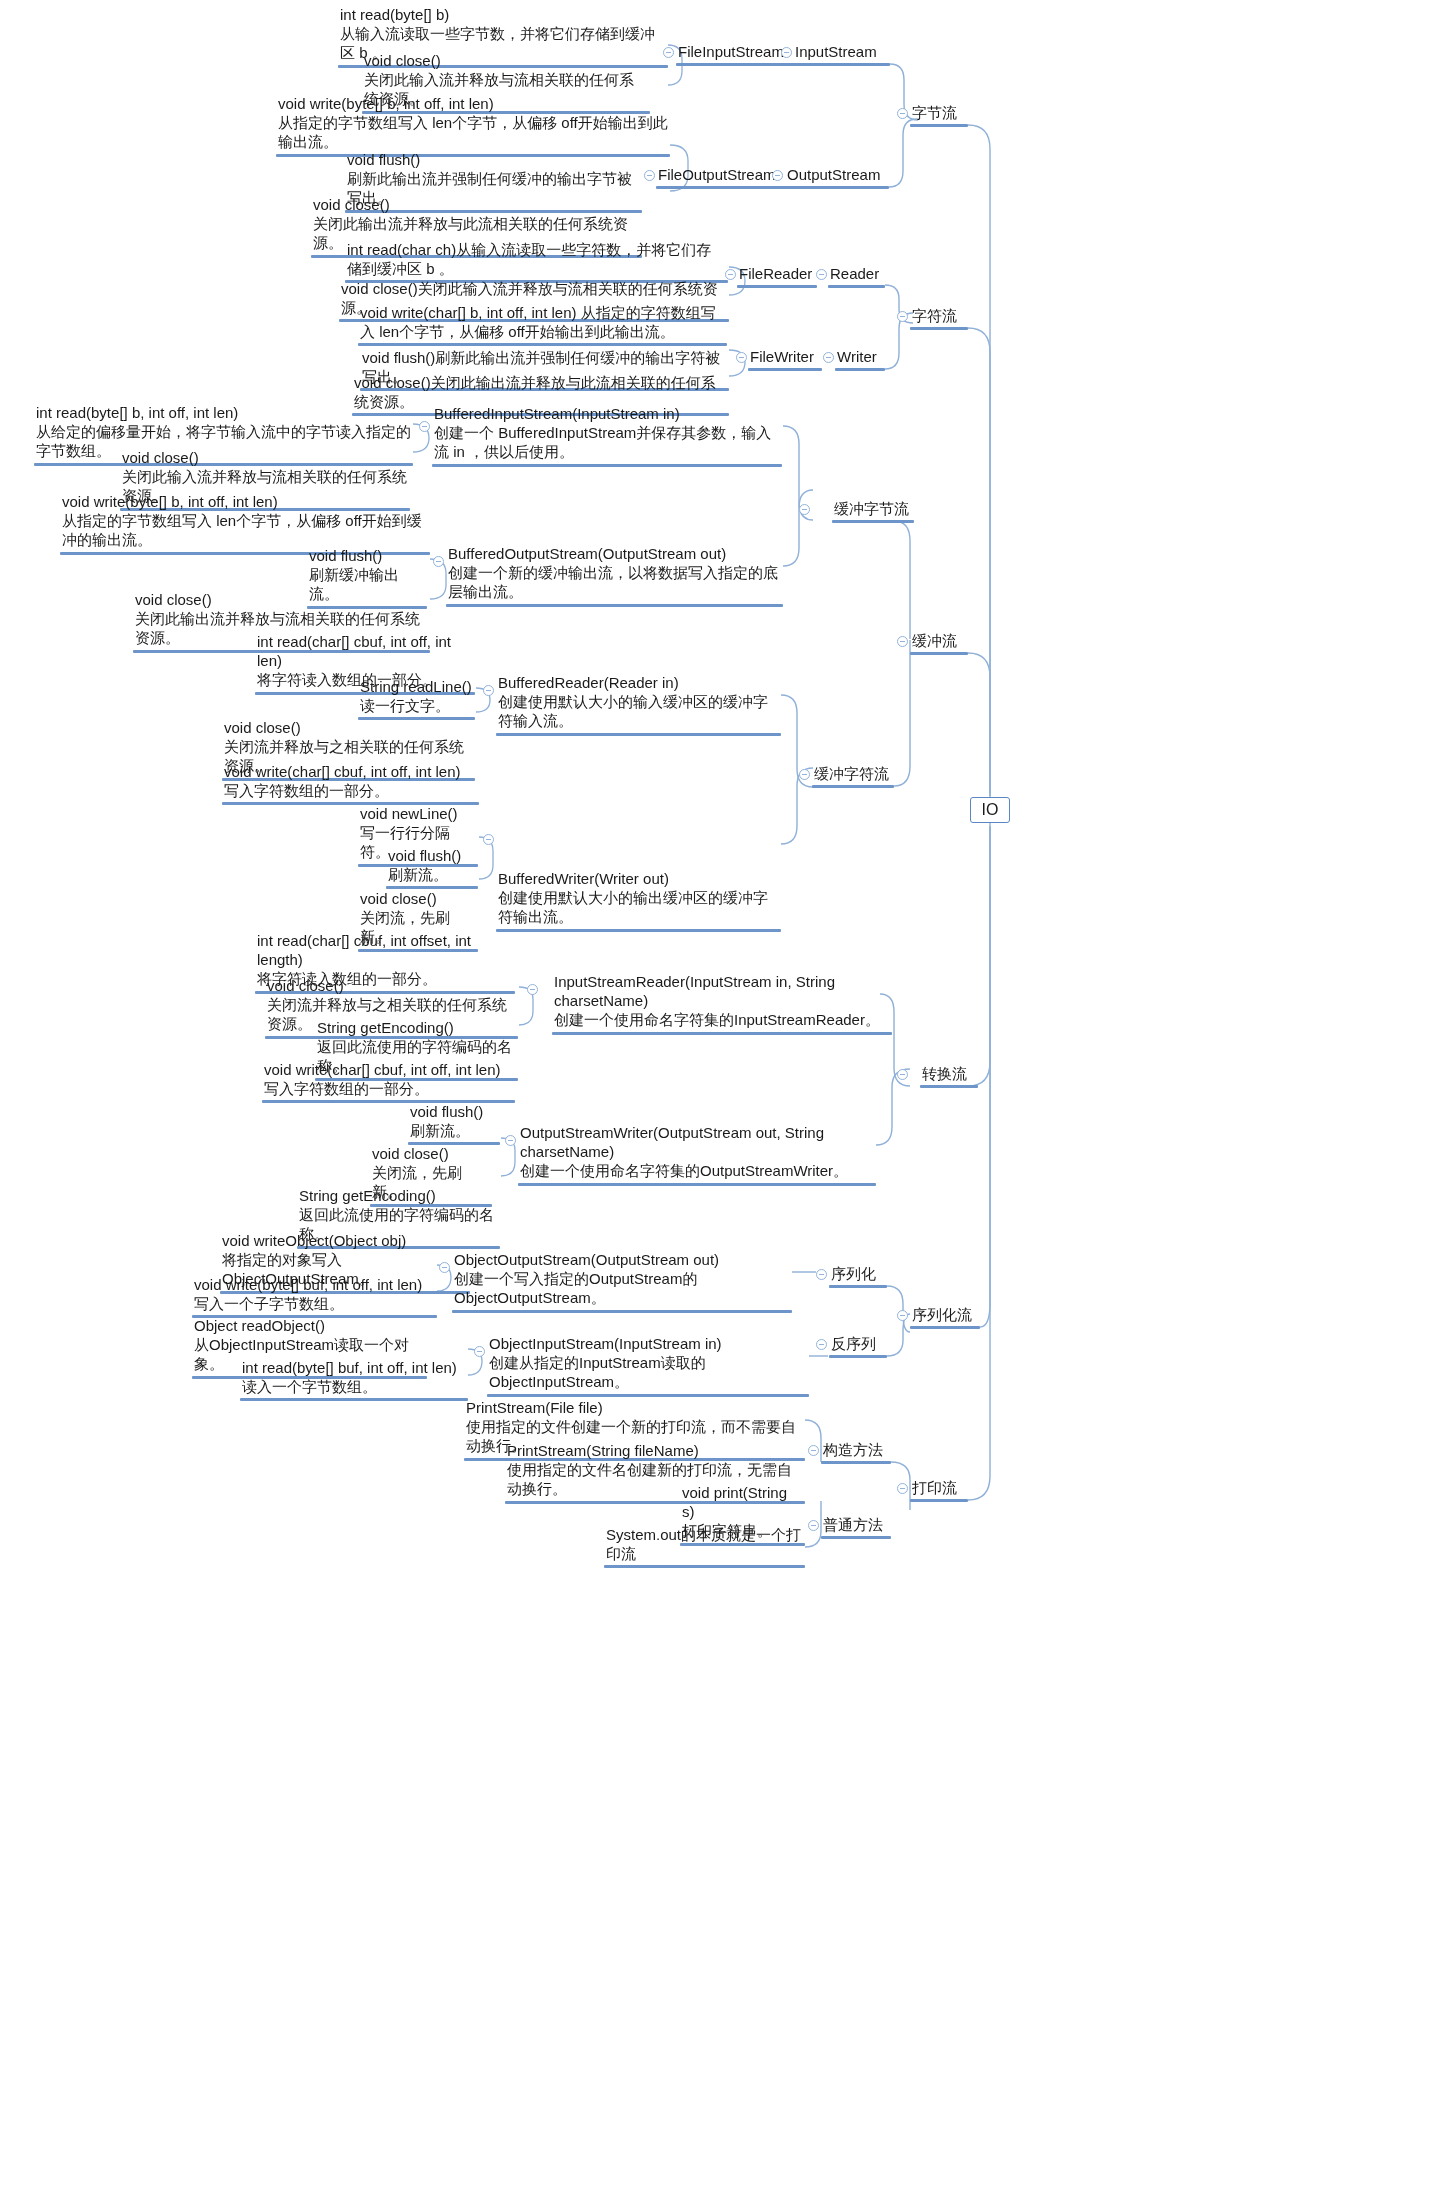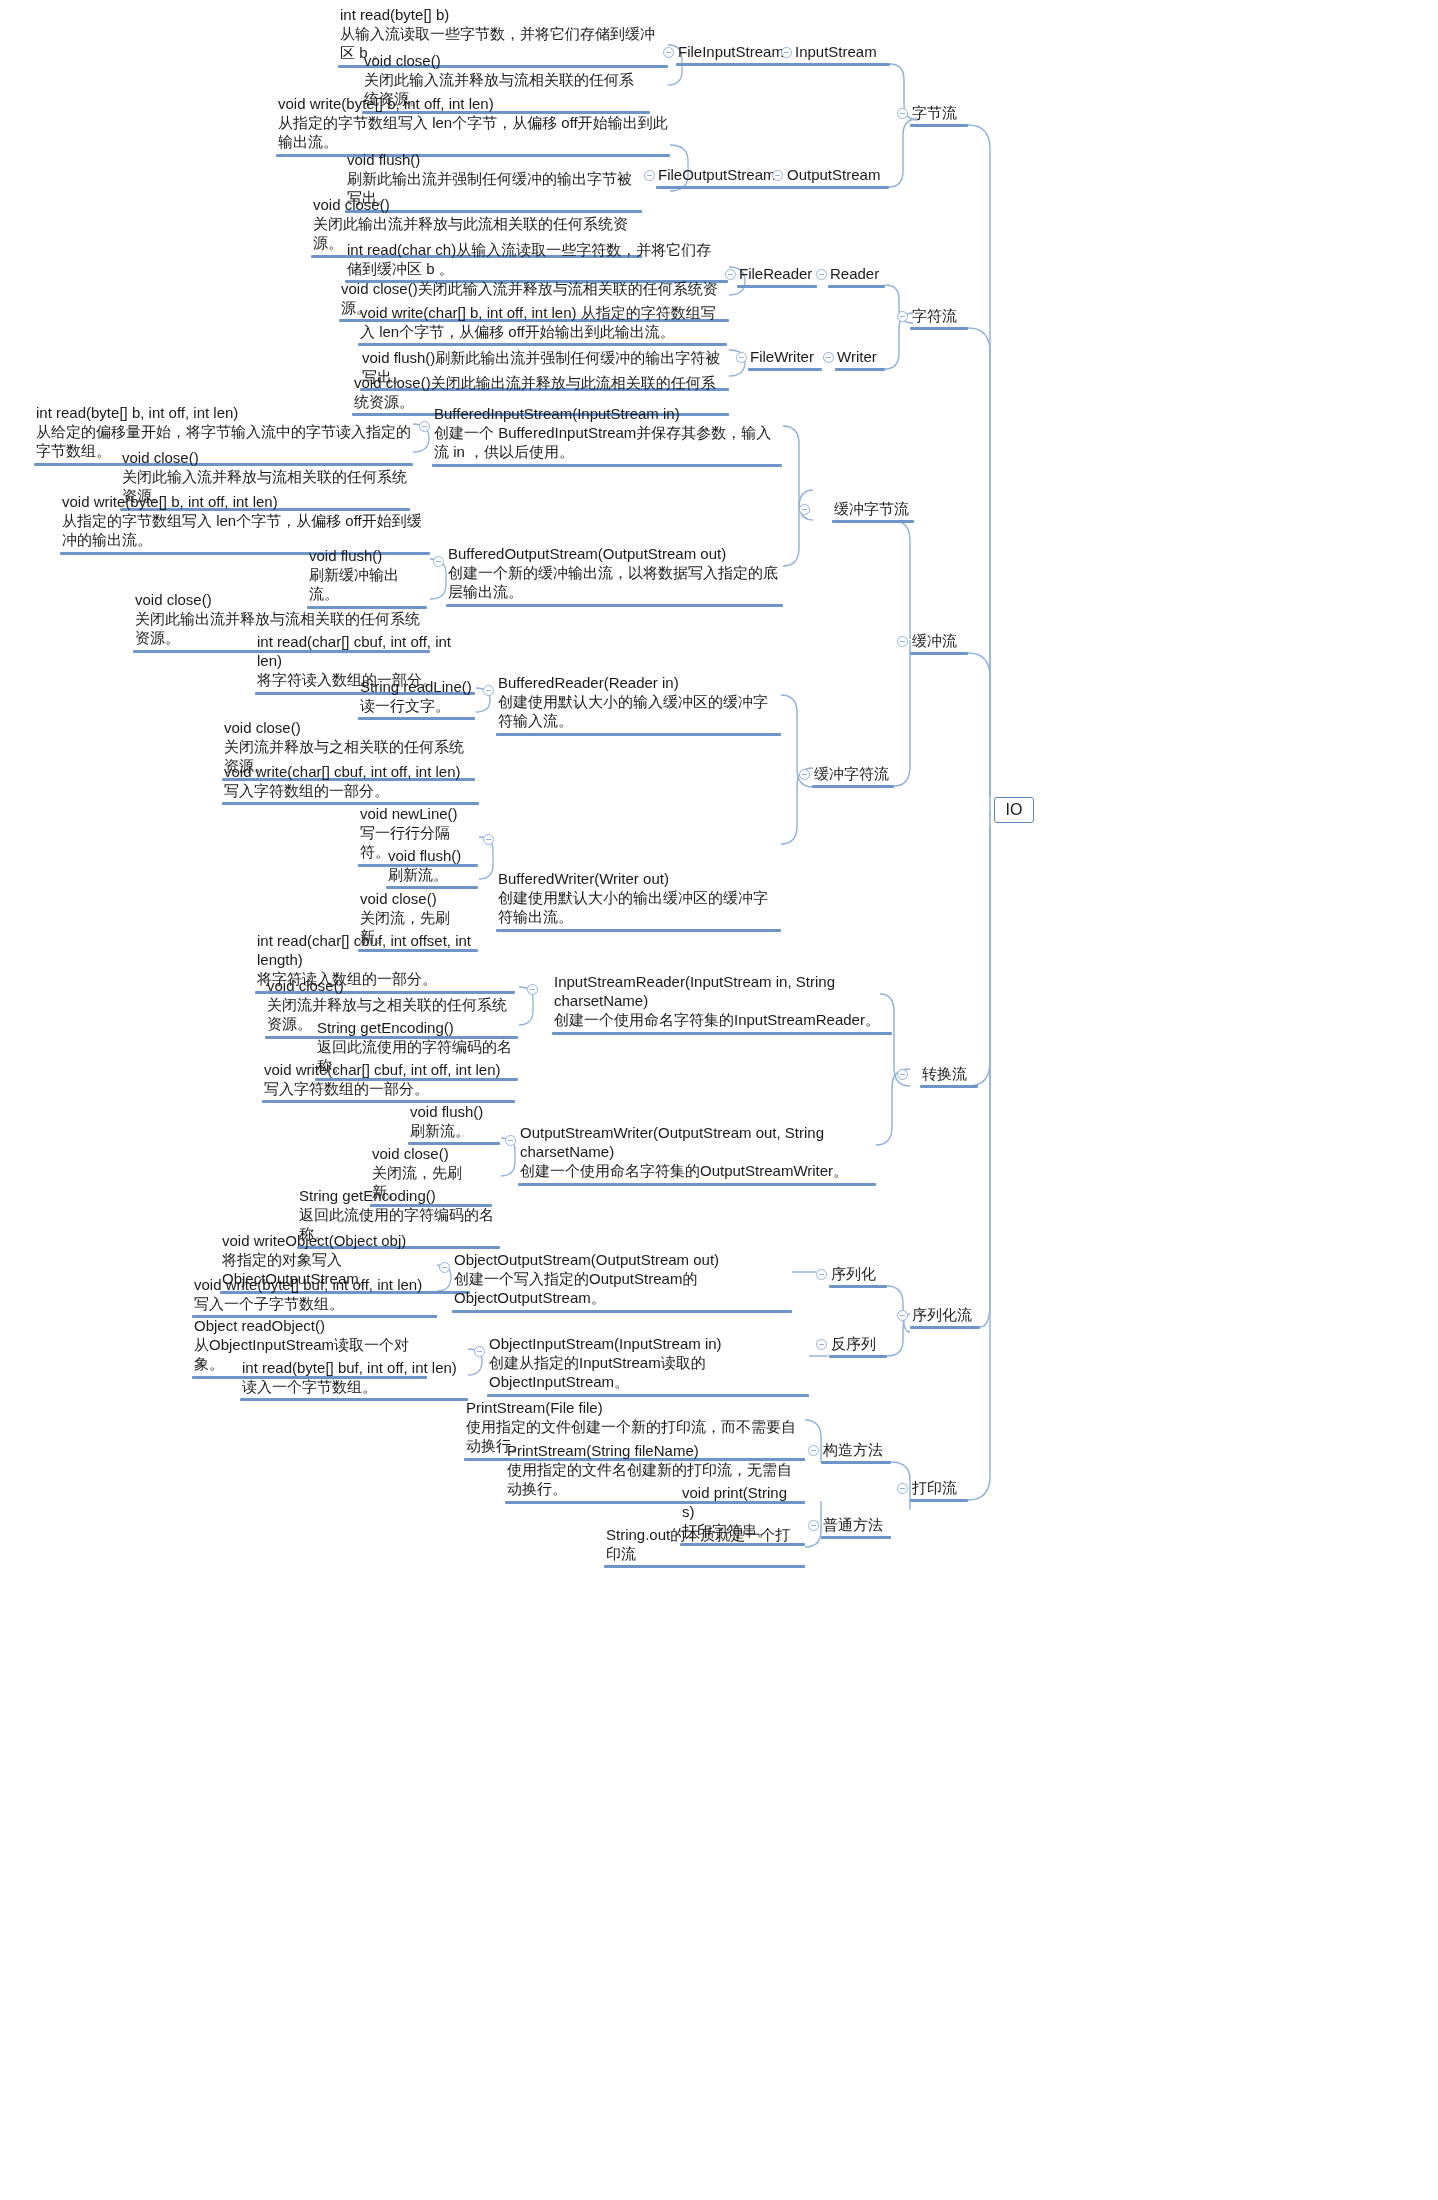--- a/index.html
+++ b/index.html
@@ -55,21 +55,20 @@
   .root {
     position: absolute;
     box-sizing: border-box;
     border: 1px solid #5b86c4;
     border-radius: 3px;
     background: #ffffff;
     font-size: 16px;
     text-align: center;
     padding: 3px 10px;
     color: #1a1a1a;
-    margin-left: 24px;
   }
   
   .tog {
     position: absolute;
     width: 11px;
     height: 11px;
     border: 1px solid #93b3da;
     border-radius: 50%;
     background: #ffffff;
     box-sizing: border-box;
@@ -224,21 +223,21 @@
       <div class="node leaf bar" style="left: 192px; top: 1316px; width: 235px;"><span class="txt">Object readObject()
 从ObjectInputStream读取一个对象。</span></div>
       <div class="node leaf bar" style="left: 240px; top: 1358px; width: 228px;"><span class="txt">int read(byte[] buf, int off, int len)
 读入一个字节数组。</span></div>
       <div class="node leaf bar" style="left: 464px; top: 1398px; width: 341px;"><span class="txt">PrintStream(File file)
 使用指定的文件创建一个新的打印流，而不需要自动换行。</span></div>
       <div class="node leaf bar" style="left: 505px; top: 1441px; width: 300px;"><span class="txt">PrintStream(String fileName)
 使用指定的文件名创建新的打印流，无需自动换行。</span></div>
       <div class="node leaf bar" style="left: 680px; top: 1483px; width: 125px;"><span class="txt">void print(String s)
 打印字符串。</span></div>
-      <div class="node leaf bar" style="left: 604px; top: 1525px; width: 201px;"><span class="txt">String.out的本质就是一个打印流</span></div>
+      <div class="node leaf bar" style="left: 604px; top: 1525px; width: 201px;"><span class="txt">System.out的本质就是一个打印流</span></div>
       <div class="node cat bar" style="left: 676px; top: 42px; width: 120px;"><span class="txt">FileInputStream</span></div>
       <div class="node cat bar" style="left: 793px; top: 42px; width: 97px;"><span class="txt">InputStream</span></div>
       <div class="node cat bar" style="left: 656px; top: 165px; width: 132px;"><span class="txt">FileOutputStream</span></div>
       <div class="node cat bar" style="left: 785px; top: 165px; width: 104px;"><span class="txt">OutputStream</span></div>
       <div class="node cat bar" style="left: 910px; top: 103px; width: 58px;"><span class="txt">字节流</span></div>
       <div class="node cat bar" style="left: 737px; top: 264px; width: 80px;"><span class="txt">FileReader</span></div>
       <div class="node cat bar" style="left: 828px; top: 264px; width: 57px;"><span class="txt">Reader</span></div>
       <div class="node cat bar" style="left: 748px; top: 347px; width: 74px;"><span class="txt">FileWriter</span></div>
       <div class="node cat bar" style="left: 835px; top: 347px; width: 50px;"><span class="txt">Writer</span></div>
       <div class="node cat bar" style="left: 910px; top: 306px; width: 58px;"><span class="txt">字符流</span></div>

